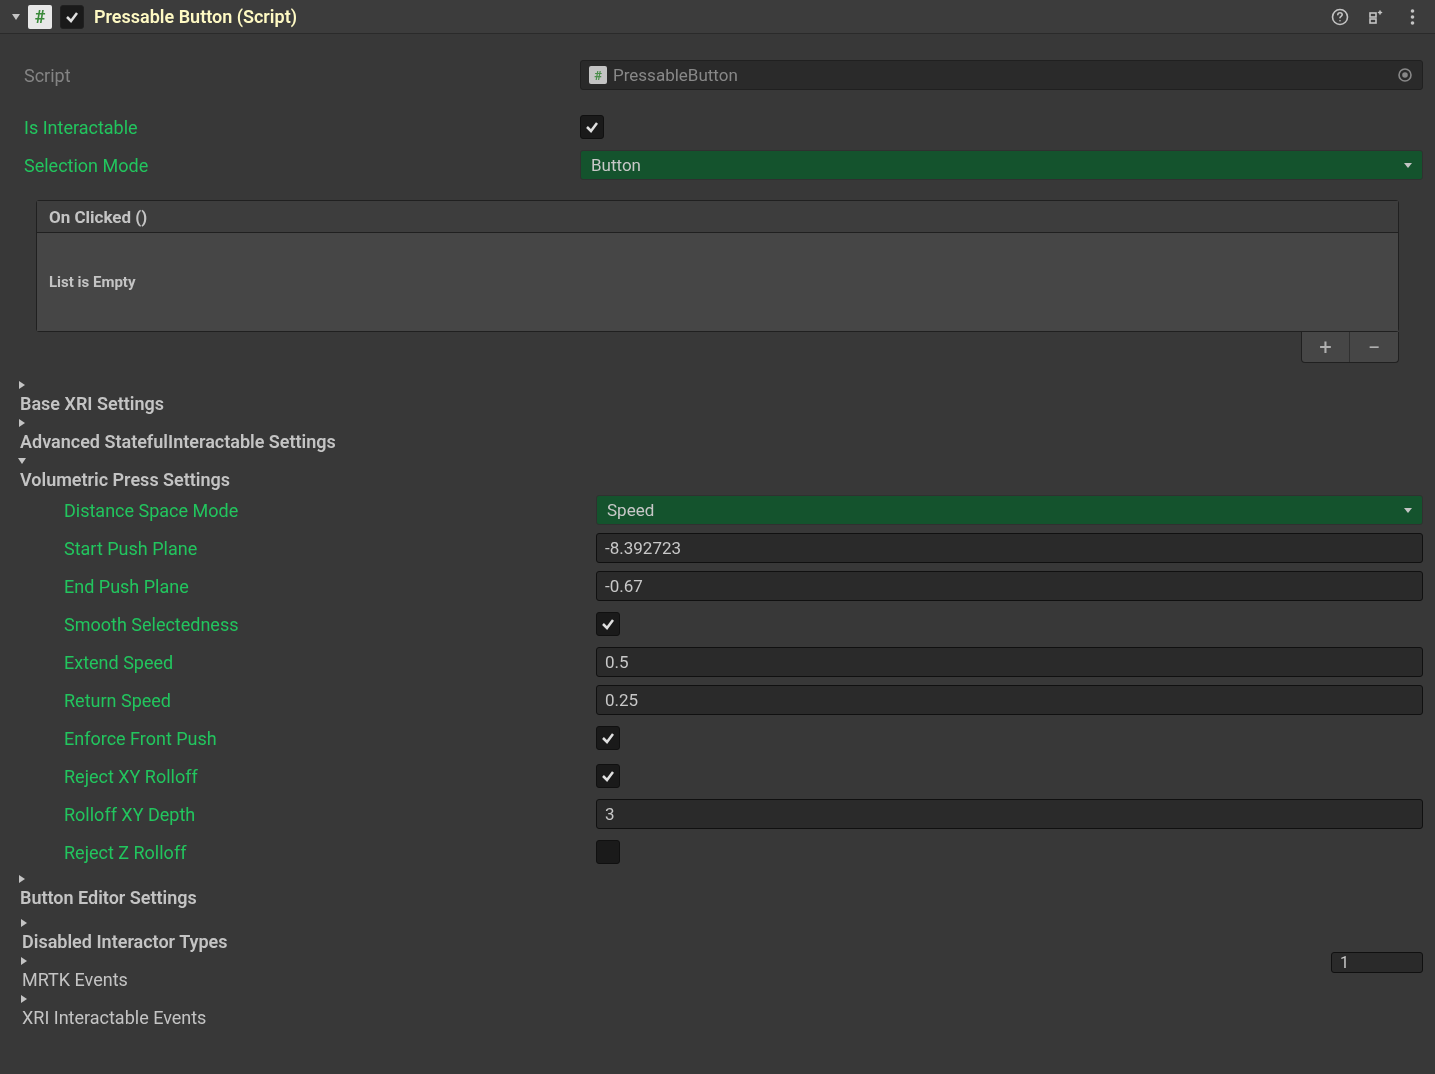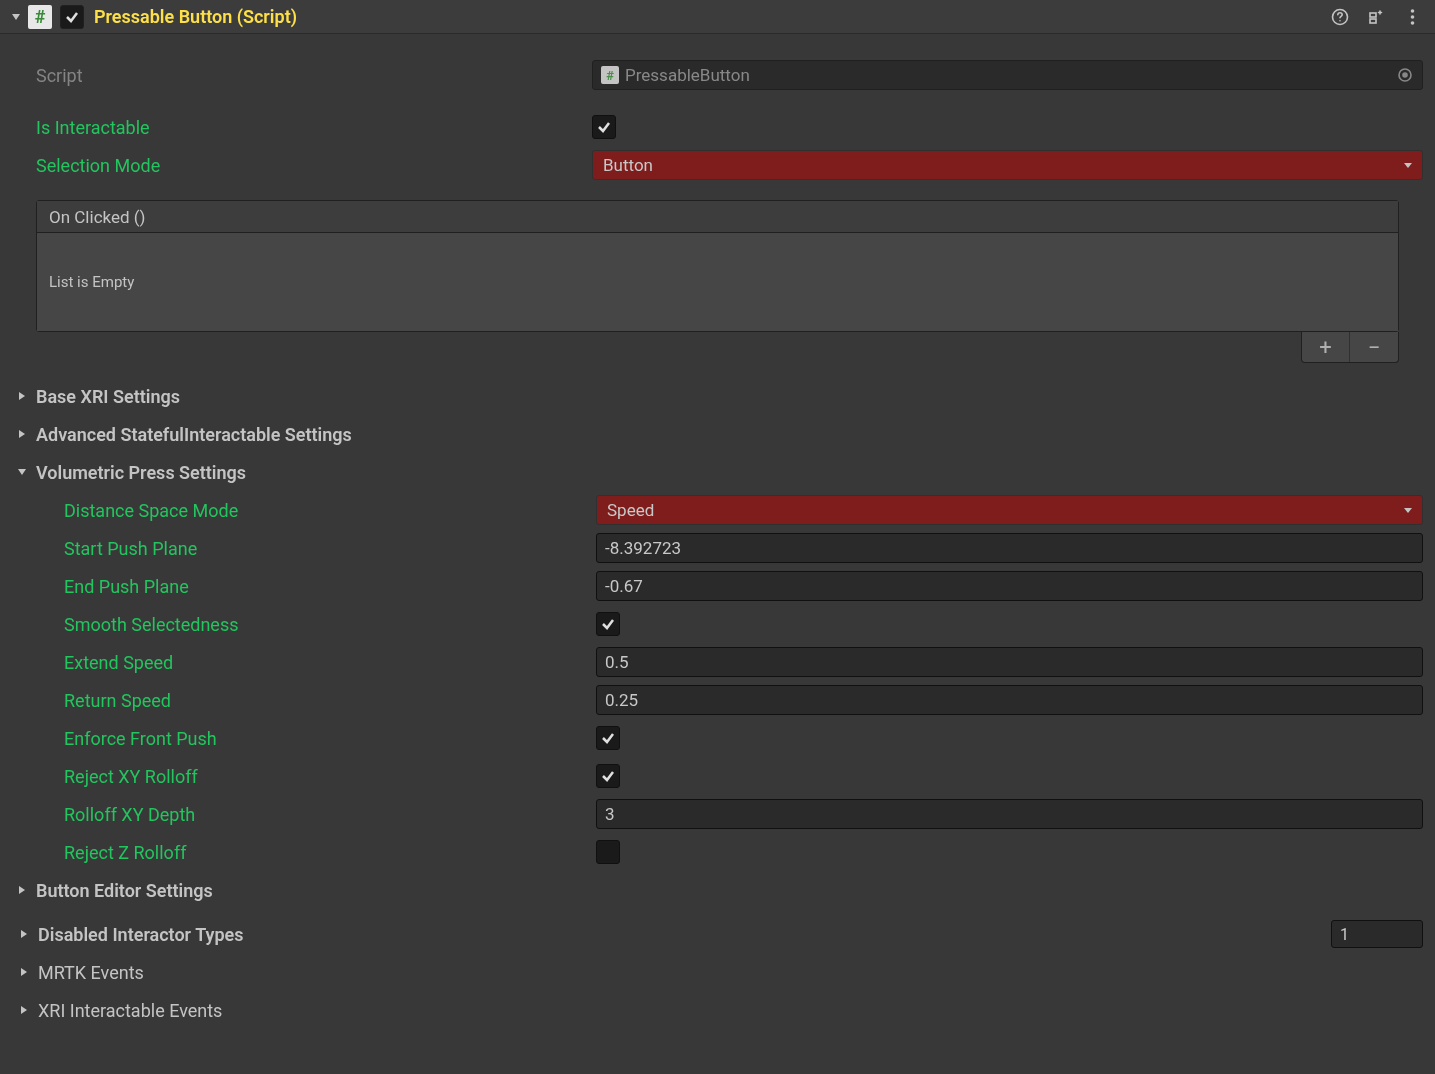--- a/index.html
+++ b/index.html
@@ -52,21 +52,21 @@
   display: flex;
   align-items: center;
   justify-content: center;
   cursor: pointer;
   flex-shrink: 0;
 }
 .enable-checkbox.checked svg { stroke: #e0e0e0; display: block; }
 .enable-checkbox svg { display: none; }
 .component-title {
   font-weight: 600;
-  color: #fde047;
+  color: #fef9c3;
   font-size: 18px;
   flex: 1;
   margin-left: 4px;
 }
 .header-icons {
   display: flex;
   align-items: center;
   gap: 14px;
   padding-right: 4px;
 }
@@ -76,21 +76,21 @@
   display: flex;
   align-items: center;
   justify-content: center;
   cursor: pointer;
   color: #c4c4c4;
 }
 .prop-row {
   display: flex;
   align-items: center;
   height: 38px;
-  padding-left: 36px;
+  padding-left: 24px;
 }
 .prop-row.indent2 { padding-left: 64px; }
 .prop-label {
   flex: 0 0 556px;
   color: #22c55e;
   font-size: 18px;
 }
 .prop-row.indent2 .prop-label { flex: 0 0 532px; }
 .prop-label.disabled { color: #848484; }
 .prop-value { flex: 1; padding-right: 12px; display: flex; align-items: center; }
@@ -133,21 +133,21 @@
   display: flex;
   align-items: center;
   justify-content: center;
   cursor: pointer;
 }
 .checkbox svg { display: none; stroke: #e0e0e0; }
 .checkbox.checked svg { display: block; }
 .dropdown {
   flex: 1;
   height: 30px;
-  background: #7f1d1d;
+  background: #14532d;
   border: 1px solid #303030;
   border-radius: 3px;
   display: flex;
   align-items: center;
   padding: 0 10px;
   cursor: pointer;
   position: relative;
 }
 .dropdown .dd-text { color: #c8c8c8; font-size: 17px; }
 .dropdown .dd-arrow {
@@ -163,20 +163,21 @@
   color: #c8c8c8;
   font-size: 17px;
   padding: 0 8px;
   font-family: inherit;
   outline: none;
 }
 .event-block {
   margin: 8px 36px 0 36px;
   border: 1px solid #202020;
   border-radius: 3px;
+  font-weight: bold;
 }
 .event-header {
   background: #3d3d3d;
   height: 32px;
   display: flex;
   align-items: center;
   padding: 0 12px;
   color: #c4c4c4;
   font-size: 17px;
   border-bottom: 1px solid #202020;
@@ -208,24 +209,24 @@
   display: flex;
   align-items: center;
   justify-content: center;
   cursor: pointer;
   color: #b0b0b0;
   font-size: 22px;
 }
 .pm-btn:first-child { border-right: 1px solid #303030; }
 .foldout-row {
   display: flex;
-  align-items: center;
   height: 38px;
   padding-left: 16px;
   cursor: pointer;
+  flex-direction: column;
 }
 .foldout-row.level2 { padding-left: 14px; }
 .foldout-row.root { padding-left: 16px; }
 .foldout-label {
   font-weight: 600;
   color: #c4c4c4;
   font-size: 18px;
   margin-left: 6px;
 }
 .count-field {

